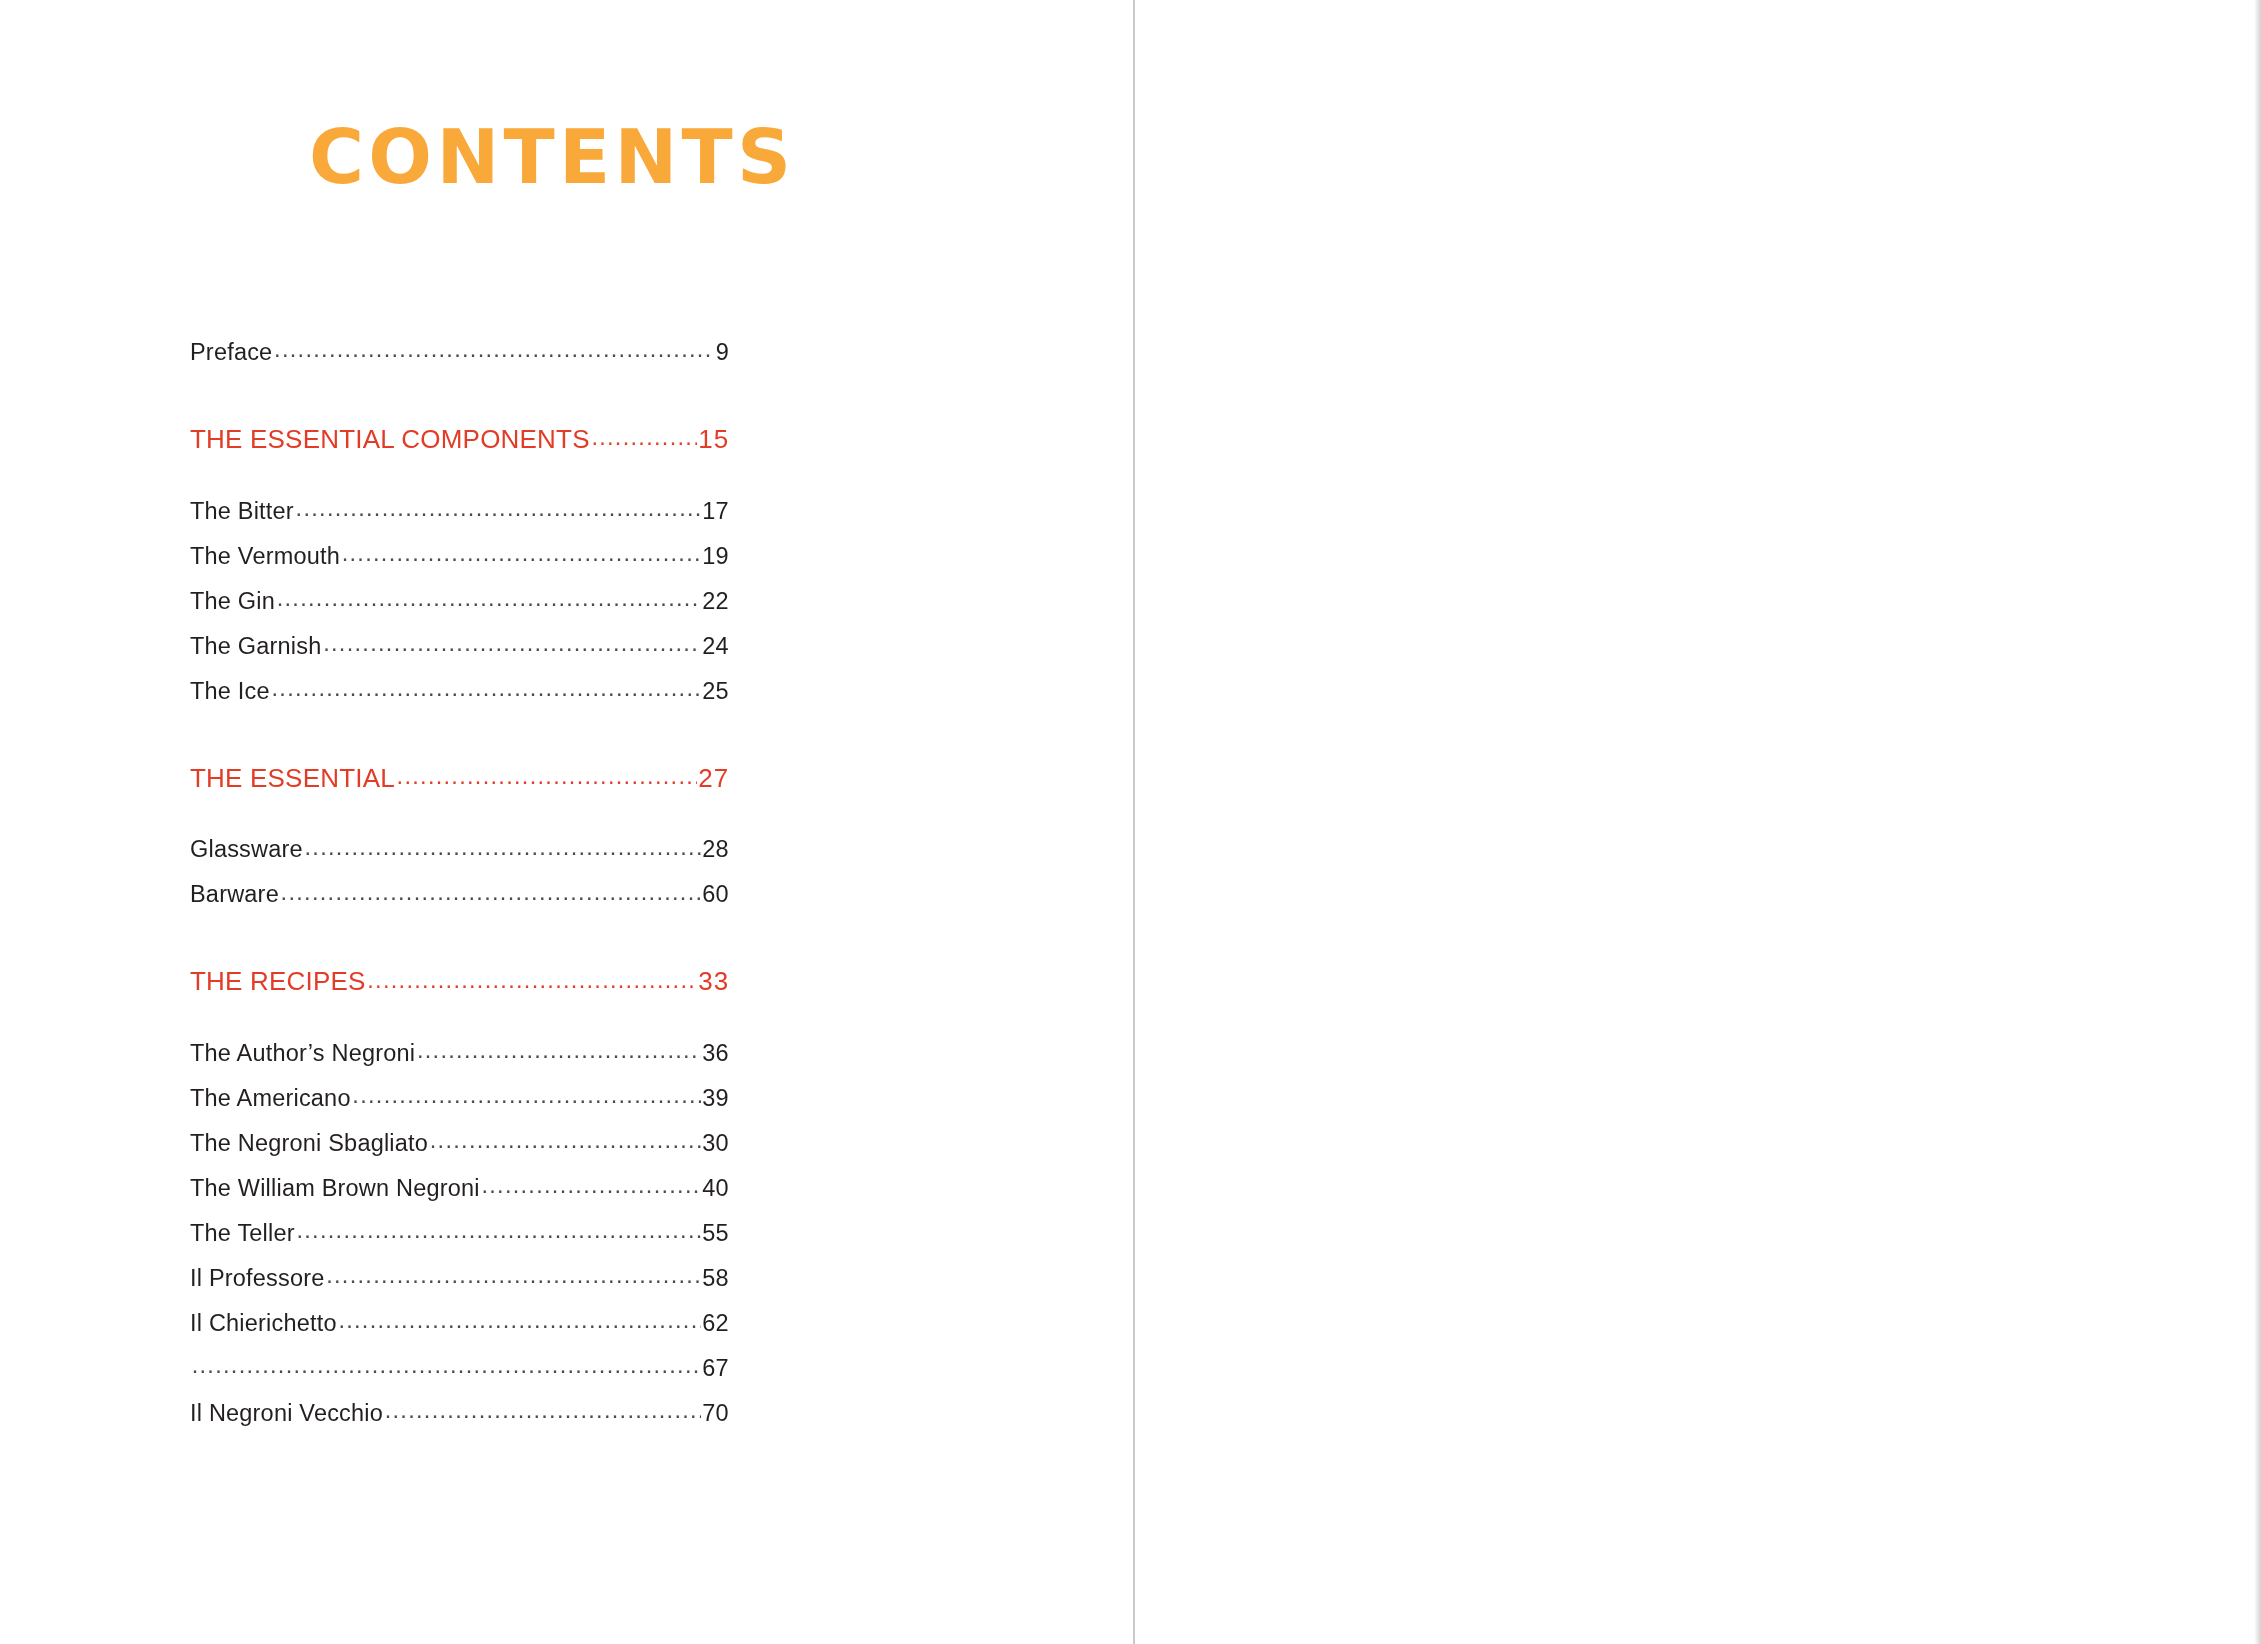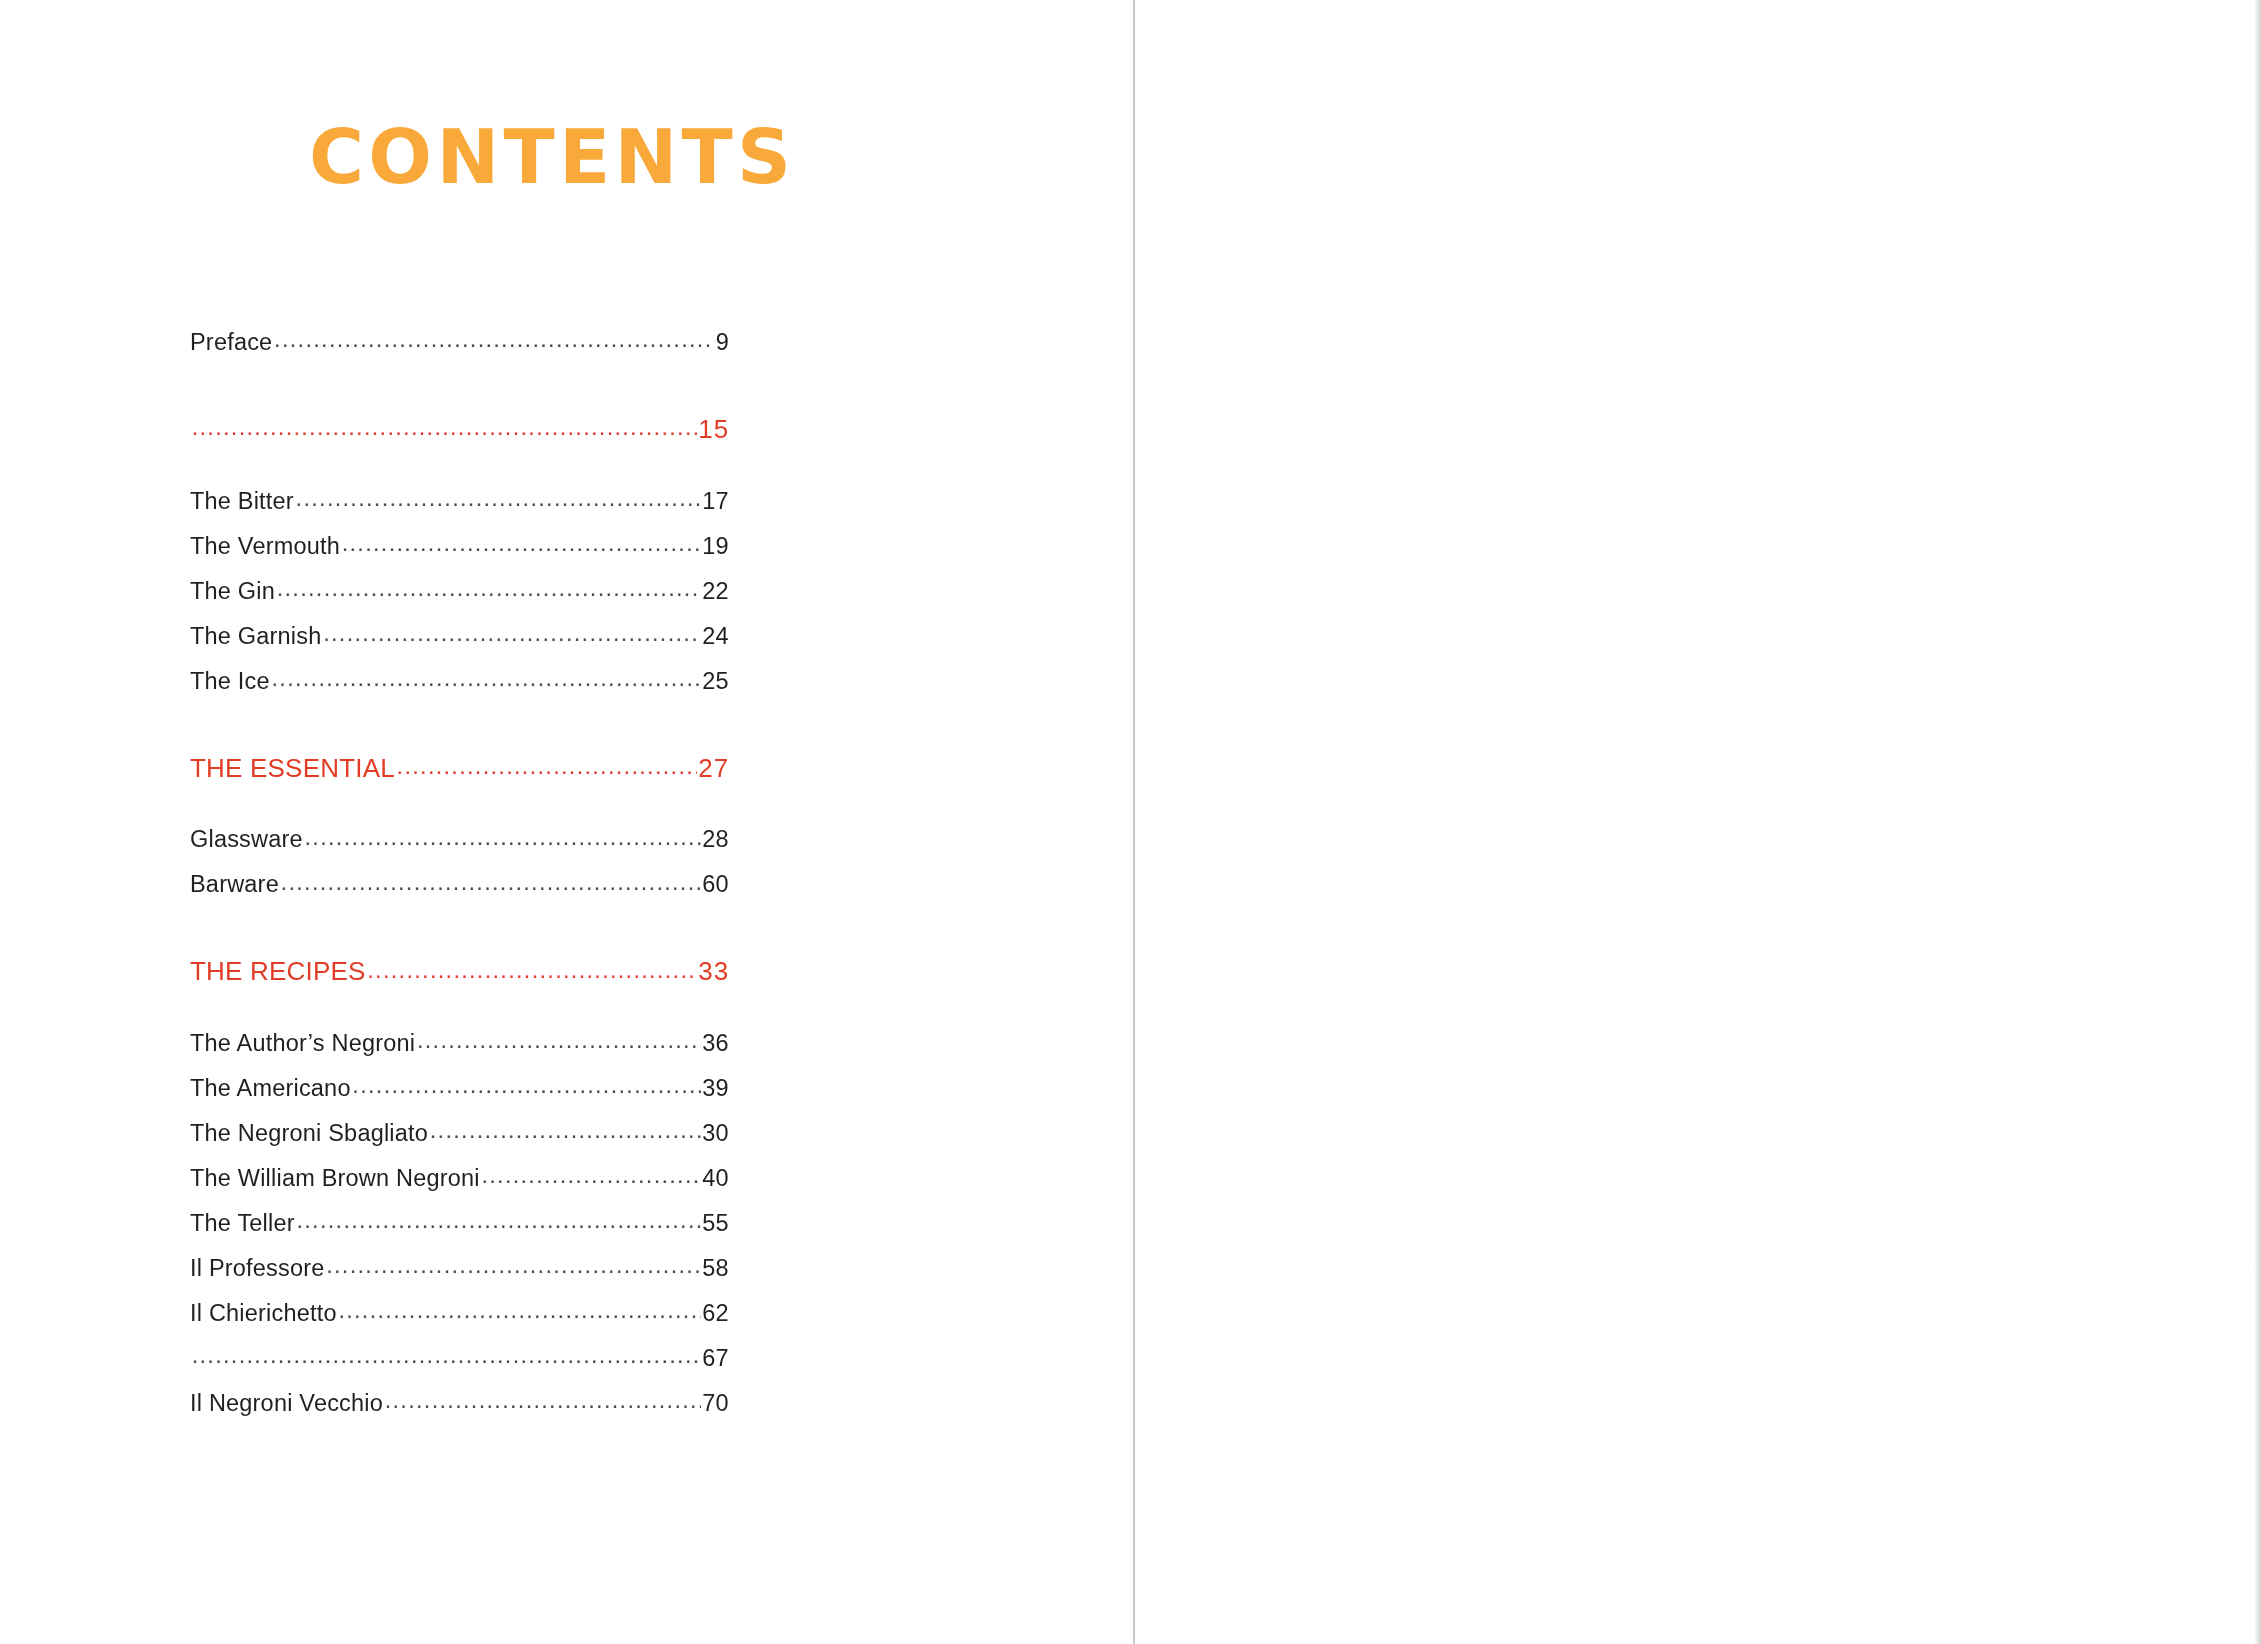--- a/index.html
+++ b/index.html
@@ -120,29 +120,30 @@
 </head>
 <body>
 
 <div class="spread">
 
   <div class="edge-left"></div>
 
   <div class="page page-left">
     <div class="contents-title">CONTENTS</div>
 
-    <div class="toc-block" style="top: 320px;">
+    <div class="toc-block" style="top: 330px;">
       <div id="left-toc">
           <div class="entry">
             <span class="label">Preface</span>
             <span class="dots">........................................................................................................................</span>
             <span class="page-no">9</span>
           </div>
           <div class="gap-md"></div>
           <div class="entry section">
+            <span class="label">THE ESSENTIAL COMPONENTS</span>
             <span class="dots">........................................................................................................................</span>
             <span class="page-no">15</span>
           </div>
           <div class="gap-sm"></div>
           <div class="entry">
             <span class="label">The Bitter</span>
             <span class="dots">........................................................................................................................</span>
             <span class="page-no">17</span>
           </div>
           <div class="entry">

